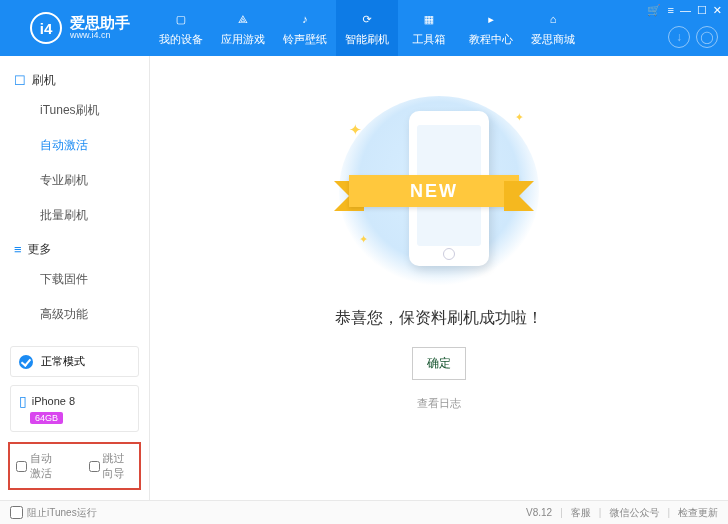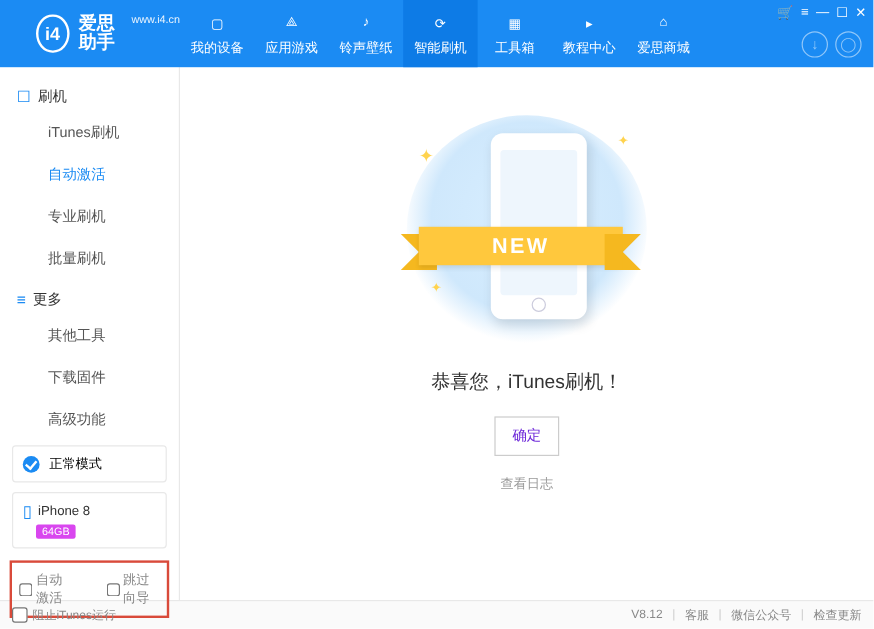--- a/index.html
+++ b/index.html
@@ -1,20 +1,20 @@
 <!DOCTYPE html>
 <html><head>
 <meta charset="utf-8">
 <style>
 *{box-sizing:border-box;margin:0;padding:0;font-family:"Microsoft YaHei","PingFang SC",sans-serif;}
 body{width:728px;height:524px;background:#fff;overflow:hidden;}
 .header{height:56px;background:#1b8bf3;display:flex;align-items:stretch;color:#fff;position:relative;}
 .logo-wrap{width:150px;display:flex;align-items:center;padding-left:30px;gap:8px;}
 .logo-circle{width:32px;height:32px;border:2px solid #fff;border-radius:50%;display:flex;align-items:center;justify-content:center;font-weight:bold;font-size:15px;}
-.logo-text{display:flex;line-height:1.1;}
+.logo-text{display:flex;flex-direction:column;line-height:1.1;}
 .logo-text .t1{font-size:15px;font-weight:bold;}
 .logo-text .t2{font-size:9px;opacity:.9;}
 .nav{display:flex;align-items:stretch;}
 .nav-item{width:62px;display:flex;flex-direction:column;align-items:center;justify-content:center;gap:3px;font-size:11px;cursor:pointer;}
 .nav-item.active{background:#0d7be6;}
 .nav-ico{width:20px;height:20px;display:flex;align-items:center;justify-content:center;}
 .header-right{position:absolute;right:6px;top:4px;display:flex;gap:6px;font-size:11px;}
 .header-right span{cursor:pointer;}
 .header-circles{position:absolute;right:10px;bottom:8px;display:flex;gap:6px;}
 .header-circles .c{width:22px;height:22px;border:1.5px solid #8fc6f9;border-radius:50%;display:flex;align-items:center;justify-content:center;color:#8fc6f9;font-size:12px;cursor:pointer;}
@@ -38,27 +38,27 @@
 .main{flex:1;display:flex;flex-direction:column;align-items:center;padding-top:40px;}
 .illus{position:relative;width:230px;height:190px;}
 .bg-circle{position:absolute;left:15px;top:0;width:200px;height:190px;background:radial-gradient(circle at 50% 45%,#d8eeff 0%,#cfe8fc 55%,rgba(207,232,252,0) 72%);border-radius:50%;}
 .sparkle{position:absolute;color:#ffd34e;font-size:15px;}
 .sp1{left:25px;top:25px;}
 .sp2{right:30px;top:15px;font-size:11px;}
 .sp3{left:35px;bottom:40px;font-size:11px;}
 .phone{position:absolute;left:85px;top:15px;width:80px;height:155px;background:#fff;border-radius:10px;box-shadow:2px 4px 10px rgba(0,0,0,.12);}
 .phone::before{content:"";position:absolute;left:8px;top:14px;right:8px;bottom:20px;background:#eef6fd;border-radius:3px;}
 .phone::after{content:"";position:absolute;left:50%;bottom:6px;width:10px;height:10px;border:1px solid #ccd;border-radius:50%;transform:translateX(-50%);}
-.ribbon{position:absolute;left:10px;top:85px;width:200px;height:48px;}
+.ribbon{position:absolute;left:10px;top:71px;width:200px;height:48px;}
 .ribbon .band{position:absolute;left:15px;right:15px;top:8px;height:32px;background:#ffc83d;display:flex;align-items:center;justify-content:center;font-weight:bold;color:#fff;font-size:18px;letter-spacing:2px;box-shadow:0 2px 4px rgba(0,0,0,.1);}
 .ribbon::before,.ribbon::after{content:"";position:absolute;top:14px;width:0;height:0;border:15px solid #f5b81f;}
 .ribbon::before{left:0;border-left-color:transparent;}
 .ribbon::after{right:0;border-right-color:transparent;}
 .msg{margin-top:22px;font-size:16px;color:#333;}
-.btn{margin-top:18px;padding:7px 14px;border:1px solid #ccc;background:#fff;font-size:12px;color:#6d28d9;cursor:pointer;}
+.btn{margin-top:18px;padding:7px 14px;border:1px solid #ccc;background:#fff;font-size:12px;color:#14532d;cursor:pointer;}
 .loglink{margin-top:16px;font-size:11px;color:#999;cursor:pointer;}
 .footer{height:24px;border-top:1px solid #e8e8e8;background:#fafafa;display:flex;align-items:center;font-size:10px;color:#888;padding:0 10px;}
 .footer .left{display:flex;align-items:center;gap:4px;}
 .footer .right{margin-left:auto;display:flex;gap:8px;align-items:center;}
 .footer .sep{color:#ccc;}
 </style>
 </head>
 <body>
 
 <div class="header">
@@ -120,21 +120,20 @@
           <span>刷机</span>
         </div>
         <div class="sb-item">iTunes刷机</div>
         <div class="sb-item active">自动激活</div>
         <div class="sb-item">专业刷机</div>
         <div class="sb-item">批量刷机</div>
         <div class="sb-group">
           <span class="ic">≡</span>
           <span>更多</span>
         </div>
-        <div class="sb-item">其他工具</div>
         <div class="sb-item">下载固件</div>
         <div class="sb-item">高级功能</div>
       </div>
     <div class="sb-spacer"></div>
     <div class="sb-status">
       <span class="dot"></span>
       <span>正常模式</span>
     </div>
     <div class="sb-device">
       <div class="row1">
@@ -159,21 +158,21 @@
     <div class="illus">
       <div class="bg-circle"></div>
       <span class="sparkle sp1">✦</span>
       <span class="sparkle sp2">✦</span>
       <span class="sparkle sp3">✦</span>
       <div class="phone"></div>
       <div class="ribbon">
         <div class="band">NEW</div>
       </div>
     </div>
-    <div class="msg">恭喜您，iTunes刷机！</div>
+    <div class="msg">恭喜您，保资料刷机成功啦！</div>
     <button class="btn">确定</button>
     <a class="loglink">查看日志</a>
   </div>
 </div>
 
 <div class="footer">
   <label class="left">
     <input type="checkbox" style="">
     <span>阻止iTunes运行</span>
   </label>

